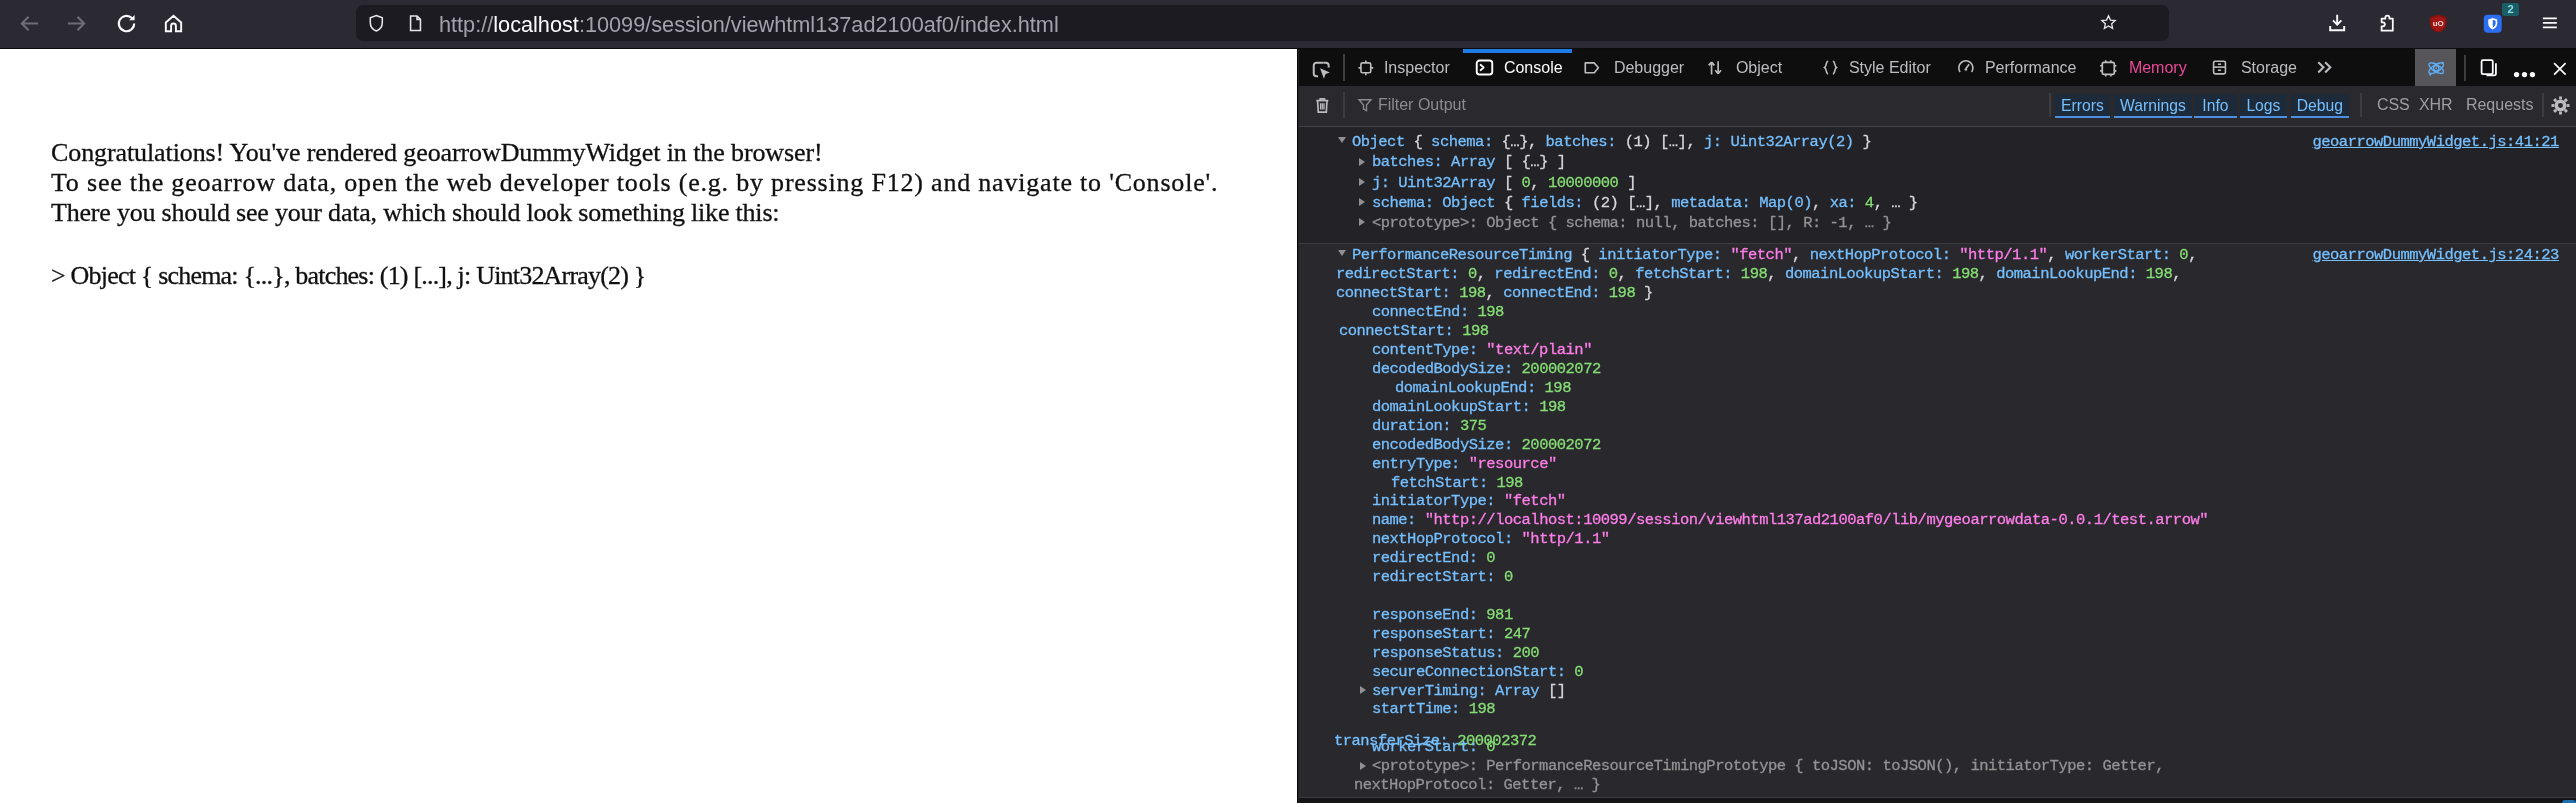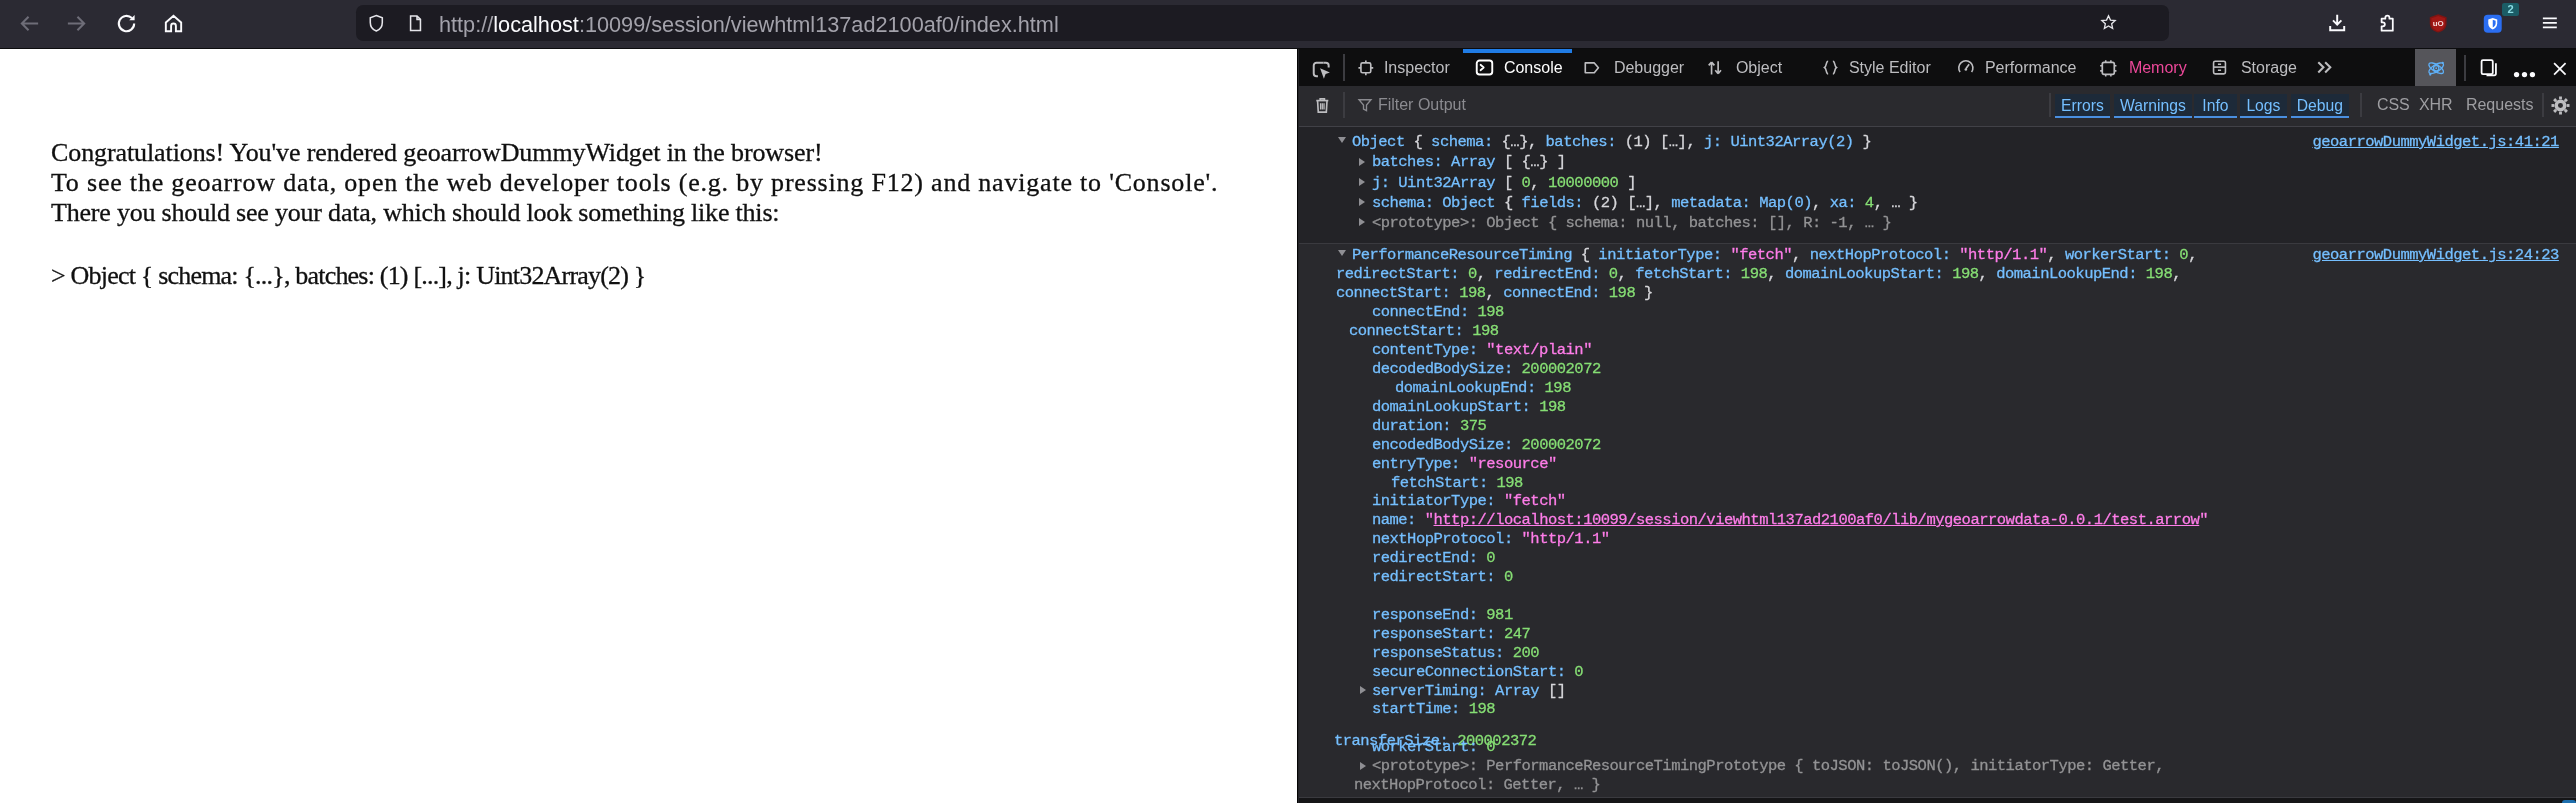--- a/index.html
+++ b/index.html
@@ -95,31 +95,31 @@
 <div class="cr" style="top:144px;height:20.3px;line-height:20.3px;padding-left:73px"><b style="color:#75bfff">schema: Object</b><b style="color:#d7d7db"> { </b><b style="color:#75bfff">fields:</b><b style="color:#d7d7db"> (2) […], </b><b style="color:#75bfff">metadata:</b><b style="color:#d7d7db"> </b><b style="color:#75bfff">Map(0)</b><b style="color:#d7d7db">, </b><b style="color:#75bfff">xa:</b><b style="color:#d7d7db"> </b><b style="color:#86de74">4</b><b style="color:#d7d7db">, … }</b></div>
 <i class="tw" style="left:60px;top:149px;border-top:4.9px solid transparent;border-bottom:4.9px solid transparent;border-left:6.3px solid #8f8f94"></i>
 <div class="cr" style="top:164px;height:20.3px;line-height:20.3px;padding-left:73px"><b style="color:#939395">&lt;prototype&gt;: Object { schema: null, batches: [], R: -1, … }</b></div>
 <i class="tw" style="left:60px;top:169px;border-top:4.9px solid transparent;border-bottom:4.9px solid transparent;border-left:6.3px solid #8f8f94"></i>
         <a class="lnk" style="top:83px;line-height:20.3px">geoarrowDummyWidget.js:41:21</a>
         <div class="cr" style="top:197px;height:19px;line-height:19px;padding-left:53px"><b style="color:#75bfff">PerformanceResourceTiming</b><b style="color:#d7d7db"> { </b><b style="color:#75bfff">initiatorType:</b><b style="color:#d7d7db"> </b><b style="color:#ff7de9">"fetch"</b><b style="color:#d7d7db">, </b><b style="color:#75bfff">nextHopProtocol:</b><b style="color:#d7d7db"> </b><b style="color:#ff7de9">"http/1.1"</b><b style="color:#d7d7db">, </b><b style="color:#75bfff">workerStart:</b><b style="color:#d7d7db"> </b><b style="color:#86de74">0</b><b style="color:#d7d7db">,</b></div>
 <div class="cr" style="top:216px;height:19px;line-height:19px;padding-left:37px"><b style="color:#75bfff">redirectStart:</b><b style="color:#d7d7db"> </b><b style="color:#86de74">0</b><b style="color:#d7d7db">, </b><b style="color:#75bfff">redirectEnd:</b><b style="color:#d7d7db"> </b><b style="color:#86de74">0</b><b style="color:#d7d7db">, </b><b style="color:#75bfff">fetchStart:</b><b style="color:#d7d7db"> </b><b style="color:#86de74">198</b><b style="color:#d7d7db">, </b><b style="color:#75bfff">domainLookupStart:</b><b style="color:#d7d7db"> </b><b style="color:#86de74">198</b><b style="color:#d7d7db">, </b><b style="color:#75bfff">domainLookupEnd:</b><b style="color:#d7d7db"> </b><b style="color:#86de74">198</b><b style="color:#d7d7db">,</b></div>
 <div class="cr" style="top:235px;height:19px;line-height:19px;padding-left:37px"><b style="color:#75bfff">connectStart:</b><b style="color:#d7d7db"> </b><b style="color:#86de74">198</b><b style="color:#d7d7db">, </b><b style="color:#75bfff">connectEnd:</b><b style="color:#d7d7db"> </b><b style="color:#86de74">198</b><b style="color:#d7d7db"> }</b></div>
 <i class="tw" style="left:39px;top:201px;border-left:4.9px solid transparent;border-right:4.9px solid transparent;border-top:6.3px solid #8f8f94"></i>
 <div class="cr" style="top:254px;height:19px;line-height:19px;padding-left:73px"><b style="color:#75bfff">connectEnd: </b><b style="color:#86de74">198</b></div>
-<div class="cr" style="top:273px;height:19px;line-height:19px;padding-left:50px"><b style="color:#75bfff">connectStart: </b><b style="color:#86de74">198</b></div>
+<div class="cr" style="top:273px;height:19px;line-height:19px;padding-left:40px"><b style="color:#75bfff">connectStart: </b><b style="color:#86de74">198</b></div>
 <div class="cr" style="top:292px;height:19px;line-height:19px;padding-left:73px"><b style="color:#75bfff">contentType: </b><b style="color:#ff7de9">"text/plain"</b></div>
 <div class="cr" style="top:311px;height:19px;line-height:19px;padding-left:73px"><b style="color:#75bfff">decodedBodySize: </b><b style="color:#86de74">200002072</b></div>
 <div class="cr" style="top:330px;height:19px;line-height:19px;padding-left:96px"><b style="color:#75bfff">domainLookupEnd: </b><b style="color:#86de74">198</b></div>
 <div class="cr" style="top:349px;height:19px;line-height:19px;padding-left:73px"><b style="color:#75bfff">domainLookupStart: </b><b style="color:#86de74">198</b></div>
 <div class="cr" style="top:368px;height:19px;line-height:19px;padding-left:73px"><b style="color:#75bfff">duration: </b><b style="color:#86de74">375</b></div>
 <div class="cr" style="top:387px;height:19px;line-height:19px;padding-left:73px"><b style="color:#75bfff">encodedBodySize: </b><b style="color:#86de74">200002072</b></div>
 <div class="cr" style="top:406px;height:19px;line-height:19px;padding-left:73px"><b style="color:#75bfff">entryType: </b><b style="color:#ff7de9">"resource"</b></div>
 <div class="cr" style="top:425px;height:19px;line-height:19px;padding-left:92px"><b style="color:#75bfff">fetchStart: </b><b style="color:#86de74">198</b></div>
 <div class="cr" style="top:443px;height:19px;line-height:19px;padding-left:73px"><b style="color:#75bfff">initiatorType: </b><b style="color:#ff7de9">"fetch"</b></div>
-<div class="cr" style="top:462px;height:19px;line-height:19px;padding-left:73px"><b style="color:#75bfff">name: </b><b style="color:#ff7de9">"</b><b style="color:#ff7de9;text-decoration:underline">http://localhost:10099/session/viewhtml137ad2100af0/lib/mygeoarrowdata-0.0.1/test.arrow</b><b style="color:#ff7de9">"</b></div>
+<div class="cr" style="top:462px;height:19px;line-height:19px;padding-left:73px"><b style="color:#75bfff">name: </b><b style="color:#ff7de9">"</b><b style="color:#ff7de9;">http://localhost:10099/session/viewhtml137ad2100af0/lib/mygeoarrowdata-0.0.1/test.arrow</b><b style="color:#ff7de9">"</b></div>
 <div class="cr" style="top:481px;height:19px;line-height:19px;padding-left:73px"><b style="color:#75bfff">nextHopProtocol: </b><b style="color:#ff7de9">"http/1.1"</b></div>
 <div class="cr" style="top:500px;height:19px;line-height:19px;padding-left:73px"><b style="color:#75bfff">redirectEnd: </b><b style="color:#86de74">0</b></div>
 <div class="cr" style="top:519px;height:19px;line-height:19px;padding-left:73px"><b style="color:#75bfff">redirectStart: </b><b style="color:#86de74">0</b></div>
 <div class="cr" style="top:557px;height:19px;line-height:19px;padding-left:73px"><b style="color:#75bfff">responseEnd: </b><b style="color:#86de74">981</b></div>
 <div class="cr" style="top:576px;height:19px;line-height:19px;padding-left:73px"><b style="color:#75bfff">responseStart: </b><b style="color:#86de74">247</b></div>
 <div class="cr" style="top:595px;height:19px;line-height:19px;padding-left:73px"><b style="color:#75bfff">responseStatus: </b><b style="color:#86de74">200</b></div>
 <div class="cr" style="top:614px;height:19px;line-height:19px;padding-left:73px"><b style="color:#75bfff">secureConnectionStart: </b><b style="color:#86de74">0</b></div>
 <div class="cr" style="top:633px;height:19px;line-height:19px;padding-left:73px"><b style="color:#75bfff">serverTiming: Array</b><b style="color:#d7d7db"> []</b></div>
 <i class="tw" style="left:61px;top:637px;border-top:4.9px solid transparent;border-bottom:4.9px solid transparent;border-left:6.3px solid #8f8f94"></i>
 <div class="cr" style="top:651px;height:19px;line-height:19px;padding-left:73px"><b style="color:#75bfff">startTime: </b><b style="color:#86de74">198</b></div>

